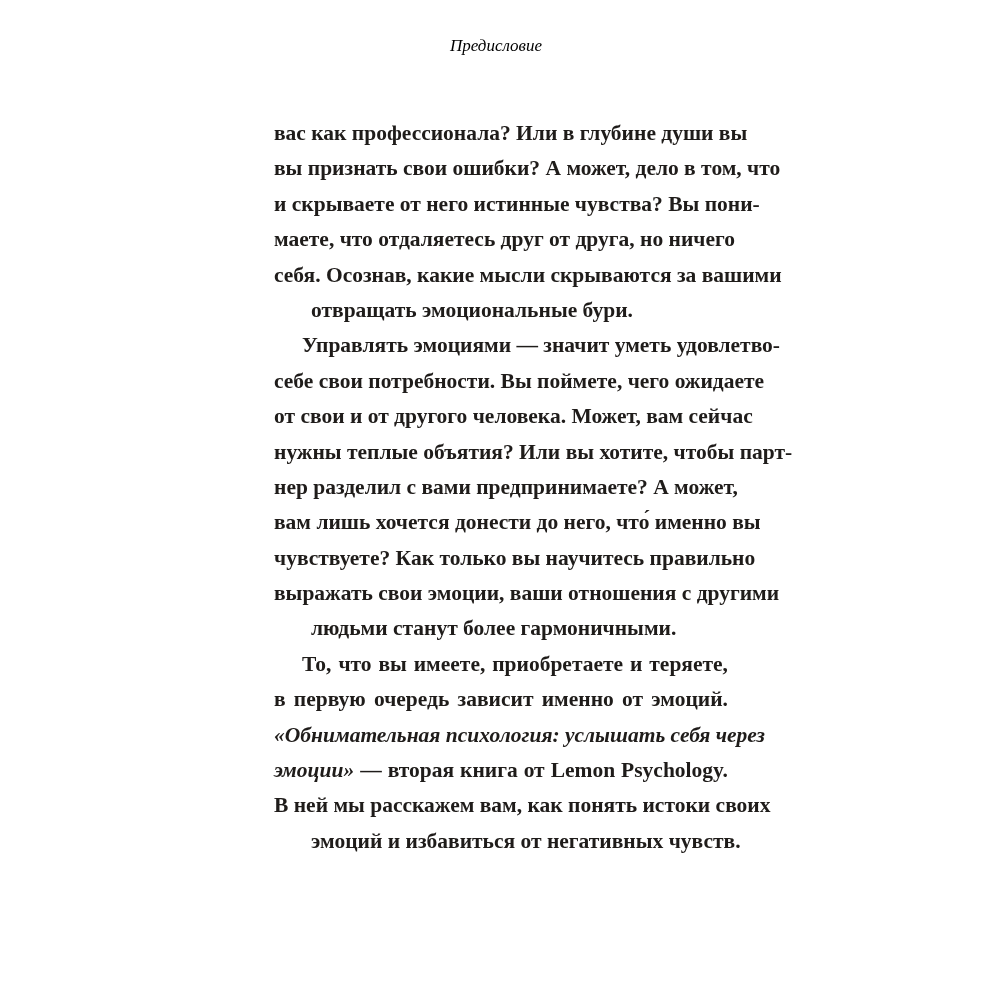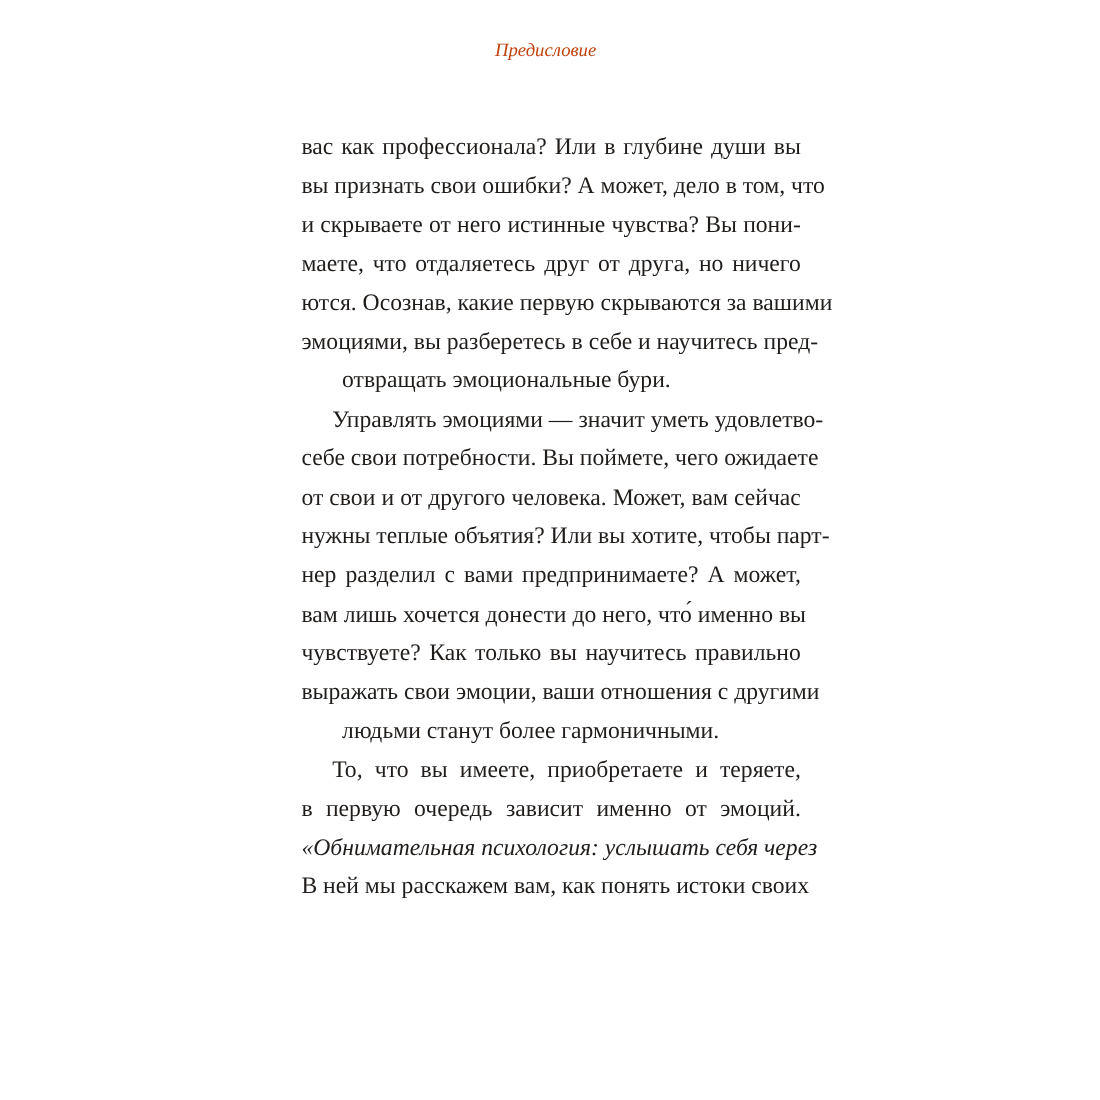--- a/index.html
+++ b/index.html
@@ -16,37 +16,38 @@
       color: #1f1c1a;
     }
     .running-head {
       position: absolute;
       top: 36px;
       left: 0;
       width: 992px;
       text-align: center;
       font-style: italic;
       font-size: 17px;
-      color: #c2410c;
+      color: #000000;
     }
     .text-block {
       position: absolute;
       top: 116px;
       left: 274px;
       width: 454px;
     }
     .line {
       display: block;
       height: 35.4px;
       line-height: 35.4px;
       font-size: 21.5px;
       white-space: nowrap;
       text-align: justify;
       text-align-last: justify;
       letter-spacing: 0;
+      font-weight: bold;
     }
     .line.last {
       text-align-last: left;
       margin-left: 37px;
     }
     .line.indent {
       padding-left: 28px;
     }
     .italic {
       font-style: italic;
@@ -57,37 +58,38 @@
 
 <div class="running-head">Предисловие</div>
 
 <div class="text-block">
 
   <div>
     <span class="line">вас как профессионала? Или в глубине души вы</span>
     <span class="line">вы признать свои ошибки? А может, дело в том, что</span>
     <span class="line">и скрываете от него истинные чувства? Вы пони-</span>
     <span class="line">маете, что отдаляетесь друг от друга, но ничего</span>
-    <span class="line">ются. Осознав, какие первую скрываются за вашими</span>
-    <span class="line">эмоциями, вы разберетесь в себе и научитесь пред-</span>
+    <span class="line">себя. Осознав, какие мысли скрываются за вашими</span>
     <span class="line last">отвращать эмоциональные бури.</span>
   </div>
 
   <div>
     <span class="line indent">Управлять эмоциями — значит уметь удовлетво-</span>
     <span class="line">себе свои потребности. Вы поймете, чего ожидаете</span>
     <span class="line">от свои и от другого человека. Может, вам сейчас</span>
     <span class="line">нужны теплые объятия? Или вы хотите, чтобы парт-</span>
     <span class="line">нер разделил с вами предпринимаете? А может,</span>
     <span class="line">вам лишь хочется донести до него, что́ именно вы</span>
     <span class="line">чувствуете? Как только вы научитесь правильно</span>
     <span class="line">выражать свои эмоции, ваши отношения с другими</span>
     <span class="line last">людьми станут более гармоничными.</span>
   </div>
 
   <div>
     <span class="line indent">То, что вы имеете, приобретаете и теряете,</span>
     <span class="line">в первую очередь зависит именно от эмоций.</span>
     <span class="line italic">«Обнимательная психология: услышать себя через</span>
+    <span class="line"><span class="italic">эмоции»</span><span> — вторая книга от Lemon Psychology.</span></span>
     <span class="line">В ней мы расскажем вам, как понять истоки своих</span>
+    <span class="line last">эмоций и избавиться от негативных чувств.</span>
   </div>
 
 </div>
 
 </body></html>

